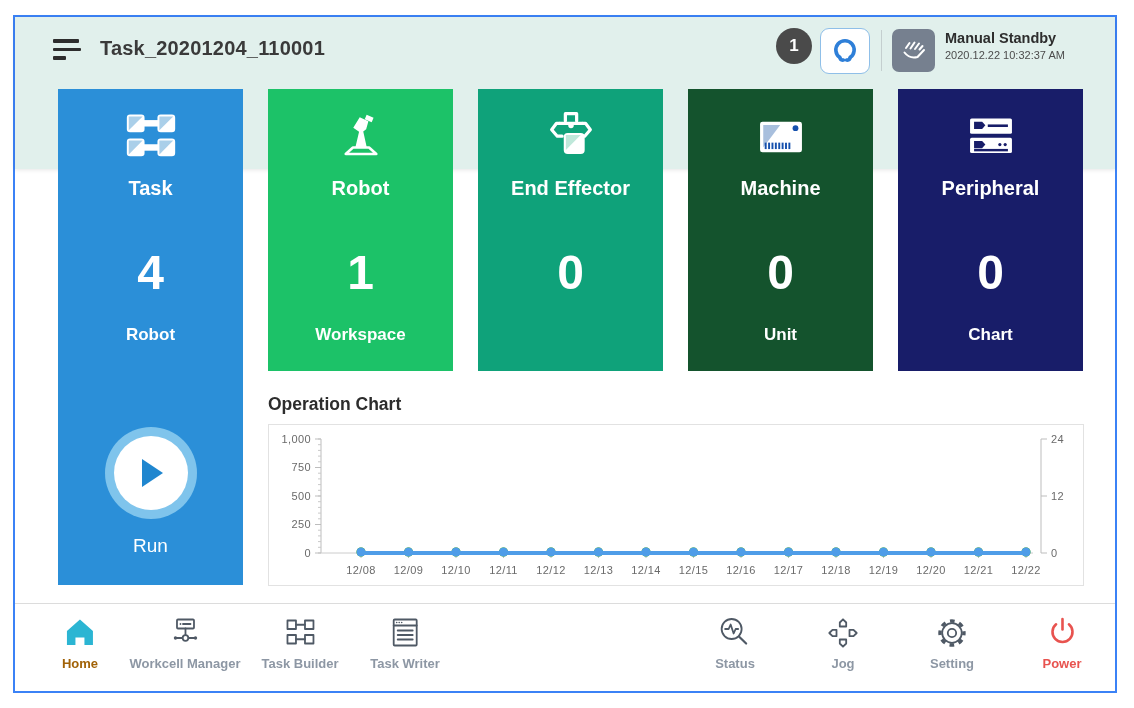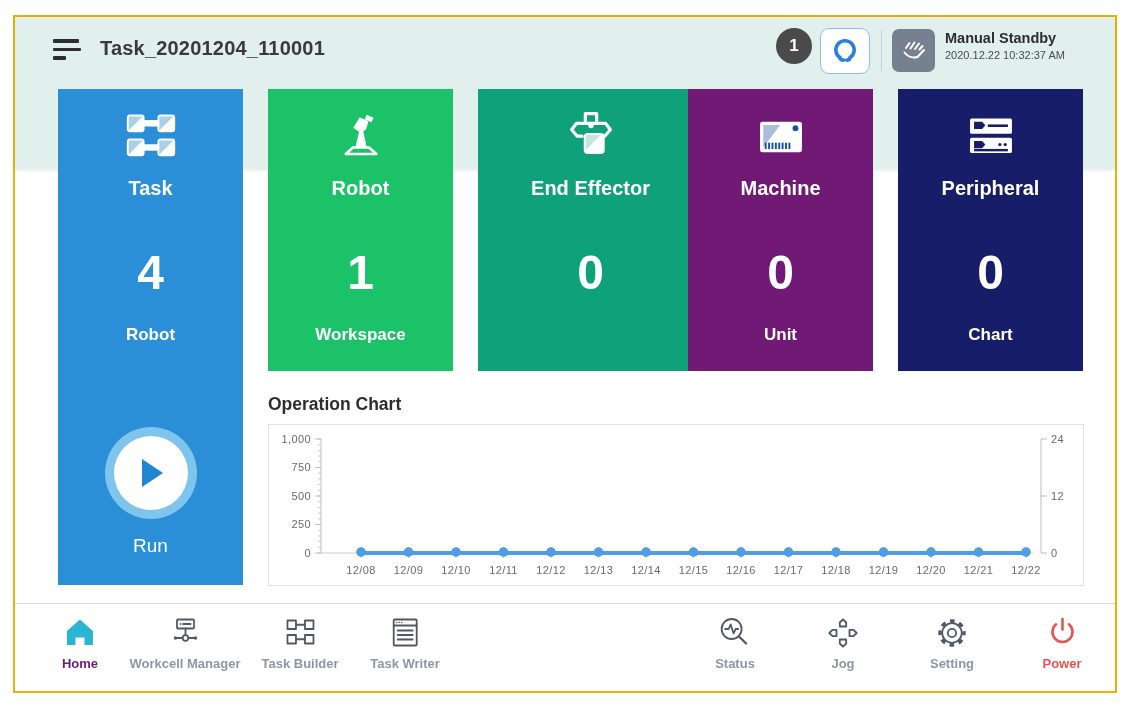--- a/index.html
+++ b/index.html
@@ -1,19 +1,19 @@
 <!DOCTYPE html>
 <html><head>
 <meta charset="utf-8">
 <style>
   html,body{margin:0;padding:0;}
   body{width:1134px;height:708px;position:relative;background:#fff;
        font-family:"Liberation Sans",sans-serif;overflow:hidden;}
   .frame{position:absolute;left:13px;top:15px;width:1104px;height:678px;
-         border:2px solid #eab308;background:#fff;box-sizing:border-box;}
+         border:2px solid #3b82f6;background:#fff;box-sizing:border-box;}
 
   
   .band{position:absolute;left:0;top:0;width:100%;height:152px;
         box-shadow:0 1px 4px rgba(0,0,0,.10);}
   .menu-btn{position:absolute;left:38px;top:22px;width:30px;height:26px;cursor:pointer;}
   .menu-btn i{display:block;height:3.5px;background:#2d2d2d;border-radius:1px;margin-bottom:5px;}
   .menu-btn i:nth-child(1){width:26px;}
   .menu-btn i:nth-child(2){width:28px;}
   .menu-btn i:nth-child(3){width:13px;}
   .app-title{position:absolute;left:85px;top:20px;font-size:20px;font-weight:700;color:#3a3a3a;letter-spacing:.2px;}
@@ -50,21 +50,21 @@
   .lg-dot-inner{width:5px;height:5px;border-radius:50%;}
   .chart-box{position:absolute;left:253px;top:407px;width:816px;height:162px;border:1px solid #e2e2e2;
              background:#fff;box-sizing:border-box;}
   #opchart text{font-family:"Liberation Sans",sans-serif;font-size:11px;fill:#6a6a6a;letter-spacing:.4px;}
 
   
   .footer{position:absolute;left:0;bottom:0;width:100%;height:87px;background:#fff;border-top:1px solid #dcdcdc;}
   .nav-item{position:absolute;top:11px;transform:translateX(-50%);display:flex;flex-direction:column;
             align-items:center;gap:5px;cursor:pointer;}
   .nav-label{font-size:13px;font-weight:700;color:#8d97a4;white-space:nowrap;}
-  .nav-label.active{color:#701a75;}
+  .nav-label.active{color:#a16207;}
   .nav-label.danger{color:#e8534f;}
   .fs{stroke:#4f5965;fill:none;stroke-width:1.8;stroke-linecap:round;stroke-linejoin:round;}
 </style>
 </head>
 <body>
 
 <div class="frame">
 
   <div class="band" style="background-color: rgb(225, 240, 236);"></div>
 
@@ -139,39 +139,39 @@
         <path d="M8.5,28.5 h19 l-4.5,-4 h-10 z" fill="none" stroke="#fff" stroke-width="1.6" stroke-linejoin="round"></path>
         <path d="M14.5,24.5 L16.8,14.8 L13.2,12.2 L17.2,5.8 L22.6,8.2 L21.2,13.2 L19.4,14.6 L21.6,24.5 Z" fill="#fff"></path>
         <path d="M21.5,4.2 l4.3,1.8 -1.2,2.8 -4.3,-1.8 z" fill="#fff"></path>
       </svg>
     </div>
     <div class="c-label">Robot</div>
     <div class="c-value">1</div>
     <div class="c-unit">Workspace</div>
   </div>
 
-  <div class="card" id="card-end" style="background-color: rgb(15, 162, 122); padding-left: 40px;">
+  <div class="card" id="card-end" style="background-color: rgb(15, 162, 122);">
     <div class="c-icon">
       <svg width="58" height="58" viewBox="0 0 36 36">
         <g stroke="#fff" stroke-width="2" fill="none" stroke-linecap="round" stroke-linejoin="round">
           <path d="M14.5,8 V3.5 H21.5 V8"></path>
           <path d="M11,9.5 H9 L6,13.5 L9.5,17.5 H12.5"></path>
           <path d="M25,9.5 H27 L30,13.5 L26.5,17.5 H23.5"></path>
           <path d="M11,9.5 H25"></path>
         </g>
         <circle cx="18" cy="10.8" r="1.7" fill="#fff"></circle>
         <rect x="13.5" y="15.5" width="13" height="13" rx="2.5" fill="#fff"></rect>
         <path d="M14.8,16.8 h9.2 l-9.2,9.2 z" fill="#bfe8da"></path>
       </svg>
     </div>
     <div class="c-label">End Effector</div>
     <div class="c-value">0</div>
   </div>
 
-  <div class="card" id="card-machine" style="background-color: #701a75;">
+  <div class="card" id="card-machine" style="background-color: #14532d;">
     <div class="c-icon">
       <svg width="58" height="58" viewBox="0 0 36 36">
         <rect x="5" y="8.5" width="26" height="19" rx="1.5" fill="#fff"></rect>
         <path d="M7,10.5 H17.5 L7,24.5 Z" fill="#a8bfdd"></path>
         <g stroke="#1550ad" stroke-width="1.2">
           <line x1="8.5" y1="21.5" x2="8.5" y2="25.5"></line>
             <line x1="10.6" y1="21.5" x2="10.6" y2="25.5"></line>
           <line x1="12.7" y1="21.5" x2="12.7" y2="25.5"></line>
             <line x1="14.8" y1="21.5" x2="14.8" y2="25.5"></line>
           <line x1="16.9" y1="21.5" x2="16.9" y2="25.5"></line>

